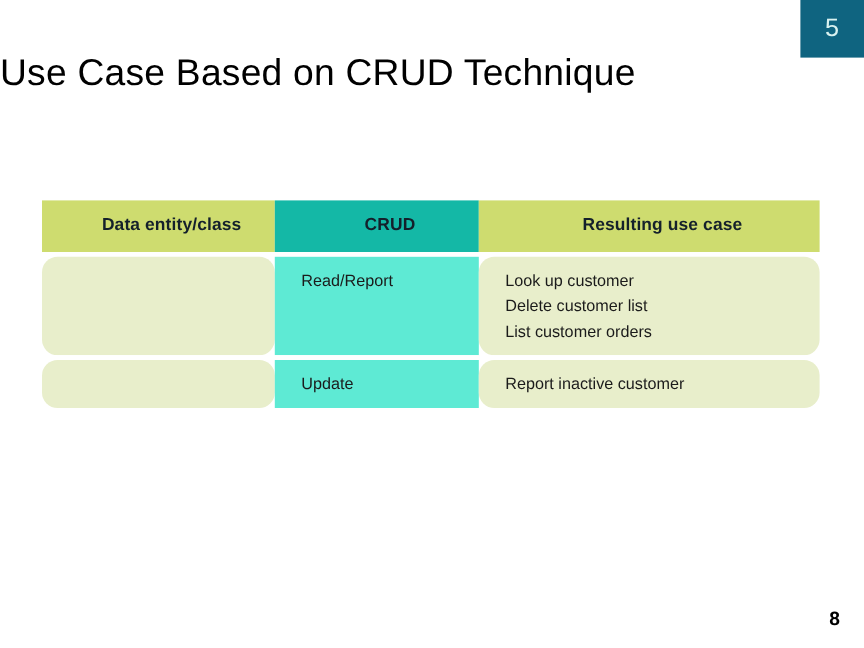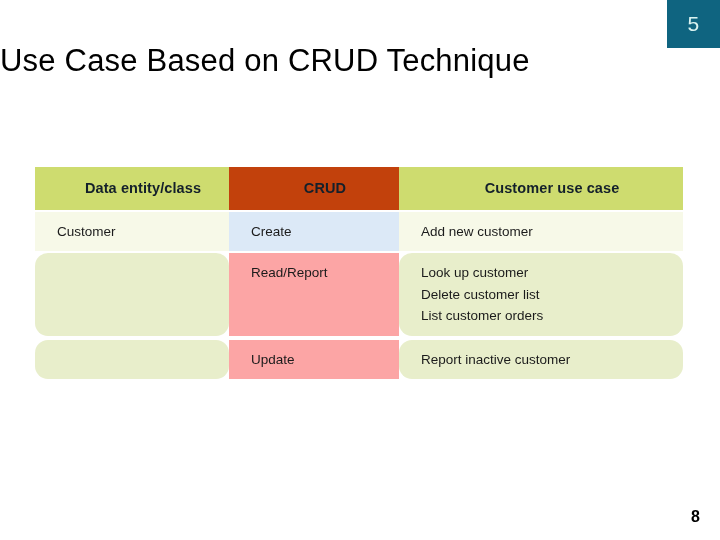--- a/index.html
+++ b/index.html
@@ -78,27 +78,27 @@
   thead th { height: 38px; margin-top: 40px; }
   thead .cell-inner {
     font-weight: bold;
     font-size: 14.5px;
     color: #14202b;
     padding-top: 11px;
     padding-bottom: 10px;
     letter-spacing: 0.1px;
   }
   .hdr-green { background: #CEDC6F; }
-  .hdr-blue  { background: #c2410c; }
+  .hdr-blue  { background: #14b8a6; }
 
   
   .bg-green-light { background: #F7F9E8; }
   .bg-green-dark  { background: #E8EECB; border-radius: 13px; }
   .bg-blue-light  { background: #DCE9F7; }
-  .bg-blue-dark   { background: #fca5a5; }
+  .bg-blue-dark   { background: #5eead4; }
 
   
   .gap-row td, .gap-row th { height: 2px; background: #ffffff; padding: 0; }
 
   .uc-line { display: block; }
 
   
   #page-number {
     position: absolute;
     left: 0;
@@ -127,46 +127,33 @@
 
   <thead>
     <tr>
       <th class="hdr-green">
         <div class="cell-inner">Data entity/class</div>
       </th>
       <th class="hdr-blue">
         <div class="cell-inner">CRUD</div>
       </th>
       <th class="hdr-green">
-        <div class="cell-inner">Customer use case</div>
+        <div class="cell-inner">Resulting use case</div>
       </th>
     </tr>
   </thead>
 
   <tbody>
 
     <tr class="gap-row">
       <td></td>
       <td></td>
       <td></td>
     </tr>
 
-    <tr>
-      <td class="bg-green-light">
-        <div class="cell-inner">Customer</div>
-      </td>
-      <td class="bg-blue-light">
-        <div class="cell-inner">Create</div>
-      </td>
-      <td class="bg-green-light">
-        <div class="cell-inner">
-          <span class="uc-line">Add new customer</span>
-        </div>
-      </td>
-    </tr>
 
     <tr class="gap-row">
       <td></td>
       <td></td>
       <td></td>
     </tr>
 
     <tr>
       <td class="bg-green-dark">
         <div class="cell-inner">&nbsp;</div>

